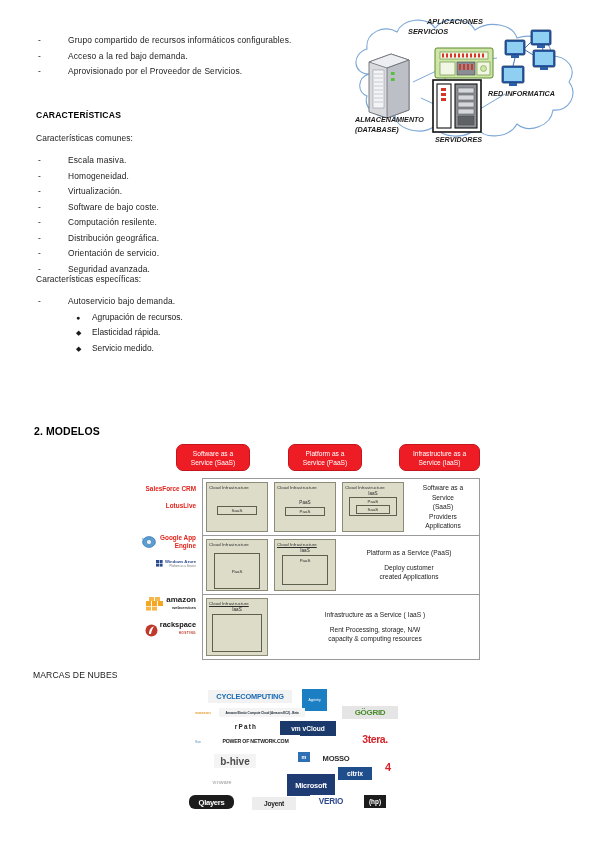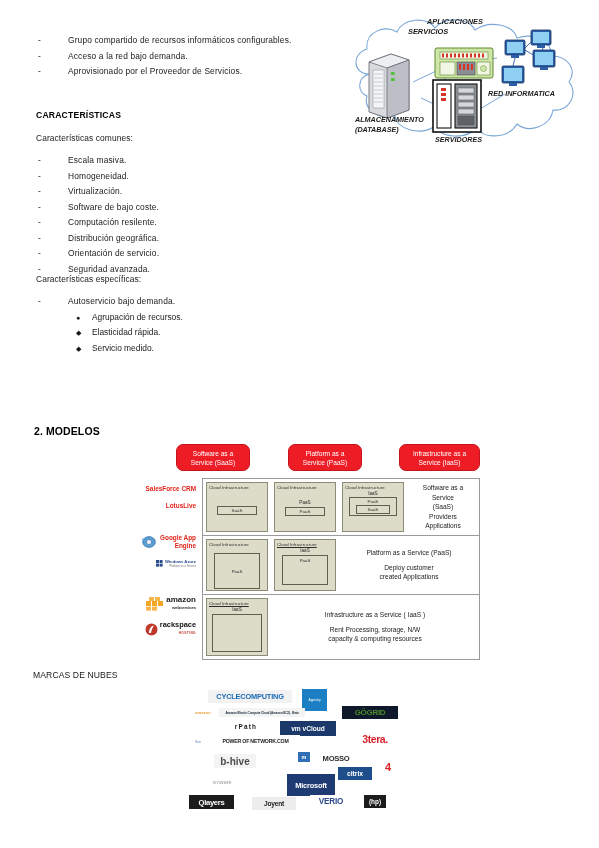--- a/index.html
+++ b/index.html
@@ -473,21 +473,21 @@
           <rect x="3" y="0" width="5" height="4" fill="#f7b64a"></rect>
           <rect x="9" y="0" width="5" height="4" fill="#f7b64a"></rect>
           <rect x="0" y="9.6" width="5" height="4" fill="#f7b64a"></rect>
           <rect x="6" y="9.6" width="5" height="4" fill="#f7b64a"></rect>
         </svg>
         <div class="logo-amazon">
           <div>amazon</div>
           <div class="sub">webservices</div>
         </div>
       </div>
-      <div style="display:flex; align-items:center; justify-content:flex-end; gap:2px; margin-top:9px;">
+      <div style="display:flex; align-items:flex-end; justify-content:flex-end; gap:2px; margin-top:9px;">
         <svg width="13" height="13" viewBox="0 0 13 13">
           <circle cx="6.5" cy="6.5" r="6" fill="#c0392b"></circle>
           <path d="M4,10 C4,6 6,3 9,2.5 C7.5,4.5 6.5,7 6,10 Z" fill="#ffffff"></path>
         </svg>
         <div class="logo-rack">
           <div>rackspace</div>
           <div class="sub">HOSTING</div>
         </div>
       </div>
     </div>
@@ -556,21 +556,21 @@
   <div class="p-lead" style="left:33px; top:670px; font-size:8.6px;">MARCAS DE NUBES</div>
 
   <div class="marcas-fig">
 
   <div class="brand" style="left: 22px; top: 2px; width: 84px; height: 13px; font-size: 7.4px; font-weight: bold; color: rgb(26, 107, 181); background: rgb(242, 242, 242); letter-spacing: -0.2px;">
         <span>CYCLECOMPUTING</span>
       </div>
       <div class="brand" style="left: 116px; top: 1px; width: 25px; height: 22px; font-size: 3.4px; font-weight: normal; color: rgb(255, 255, 255); background: rgb(29, 127, 195); letter-spacing: 0px;">
         <span>Appistry</span>
       </div>
-      <div class="brand" style="left: 156px; top: 18px; width: 56px; height: 13px; font-size: 8px; font-weight: bold; color: rgb(74, 139, 44); background: #0f172a; letter-spacing: -0.3px;">
+      <div class="brand" style="left: 156px; top: 18px; width: 56px; height: 13px; font-size: 8px; font-weight: bold; color: rgb(74, 139, 44); background: #e5e5e5; letter-spacing: -0.3px;">
         <span>GÖGRID</span>
       </div>
       <div class="brand" style="left: 2px; top: 19px; width: 30px; height: 11px; font-size: 4.2px; font-weight: bold; color: rgb(232, 163, 61); background: rgb(255, 255, 255); letter-spacing: 0px;">
         <span>amazon</span>
       </div>
       <div class="brand" style="left: 33px; top: 20px; width: 86px; height: 9px; font-size: 3.1px; font-weight: bold; color: rgb(35, 47, 62); background: rgb(244, 244, 244); letter-spacing: -0.1px;">
         <span>Amazon Elastic Compute Cloud (Amazon EC2) - Beta</span>
       </div>
       <div class="brand" style="left: 40px; top: 32px; width: 40px; height: 13px; font-size: 6.4px; font-weight: bold; color: rgb(32, 32, 32); background: rgb(255, 255, 255); letter-spacing: 1.2px;">
         <span>rPath</span>
@@ -604,21 +604,21 @@
       </div>
       <div class="brand" style="left: 152px; top: 79px; width: 34px; height: 13px; font-size: 6.8px; font-weight: bold; color: rgb(255, 255, 255); background: rgb(31, 78, 140); letter-spacing: 0px;">
         <span>citrix</span>
       </div>
       <div class="brand" style="left: 101px; top: 86px; width: 48px; height: 22px; font-size: 7.4px; font-weight: bold; color: rgb(255, 255, 255); background: rgb(31, 59, 115); letter-spacing: -0.2px;">
         <span>Microsoft</span>
       </div>
       <div class="brand" style="left: 17px; top: 88px; width: 38px; height: 11px; font-size: 5.4px; font-weight: normal; color: rgb(154, 154, 154); background: rgb(255, 255, 255); letter-spacing: 0px;">
         <span>vmware</span>
       </div>
-      <div class="brand" style="left: 3px; top: 107px; width: 45px; height: 14px; font-size: 7.6px; font-weight: bold; color: rgb(255, 255, 255); background: rgb(28, 28, 28); letter-spacing: -0.3px;">
+      <div class="brand" style="left: 3px; top: 107px; width: 45px; height: 14px; font-size: 7.6px; font-weight: bold; color: rgb(255, 255, 255); background: rgb(28, 28, 28); letter-spacing: -0.3px; border-radius: 6px;">
         <span>Qlayers</span>
       </div>
       <div class="brand" style="left: 66px; top: 109px; width: 44px; height: 13px; font-size: 6.6px; font-weight: bold; color: rgb(28, 28, 28); background: rgb(237, 237, 237); letter-spacing: -0.2px;">
         <span>Joyent</span>
       </div>
       <div class="brand" style="left: 124px; top: 107px; width: 42px; height: 13px; font-size: 8.2px; font-weight: bold; color: rgb(46, 74, 142); background: rgb(255, 255, 255); letter-spacing: -0.2px;">
         <span>VERIO</span>
       </div>
       <div class="brand" style="left: 178px; top: 107px; width: 22px; height: 13px; font-size: 6.4px; font-weight: bold; color: rgb(255, 255, 255); background: rgb(28, 28, 28); letter-spacing: 0px;">
         <span>(hp)</span>

